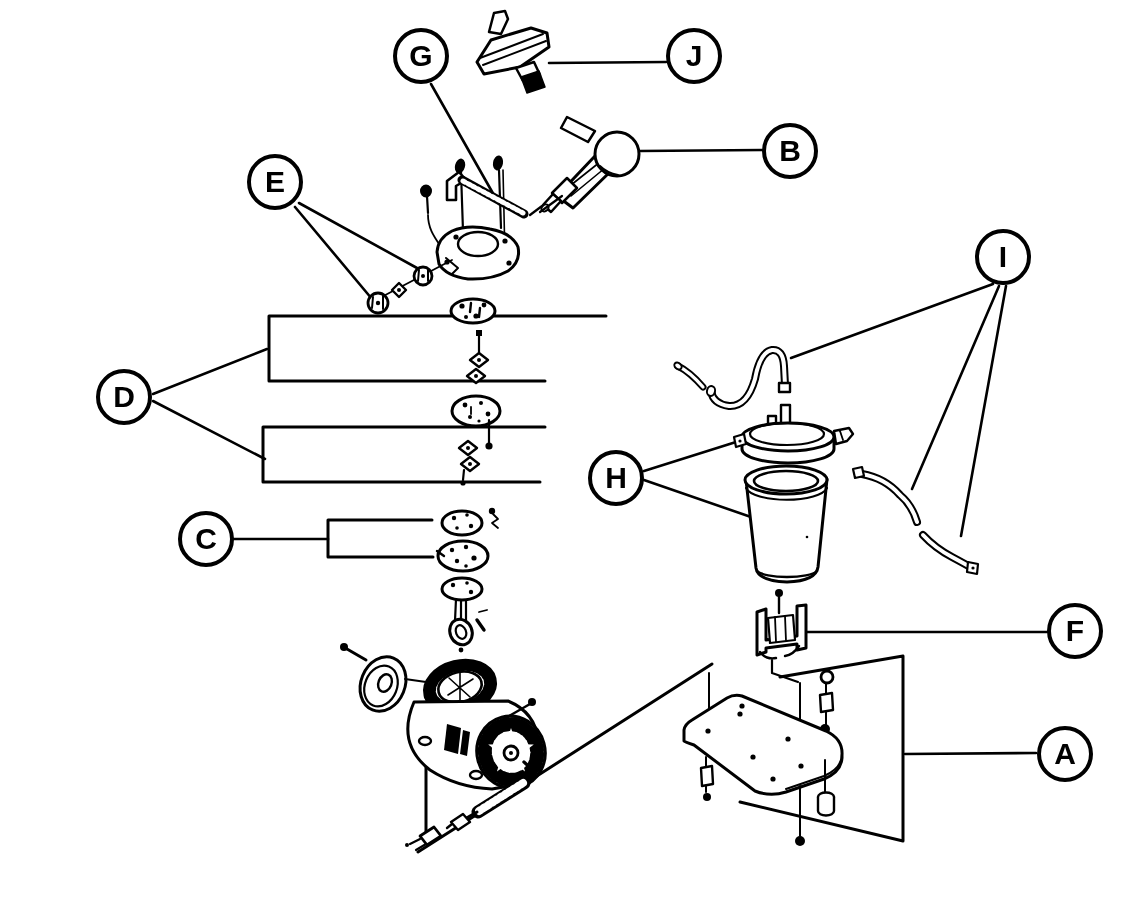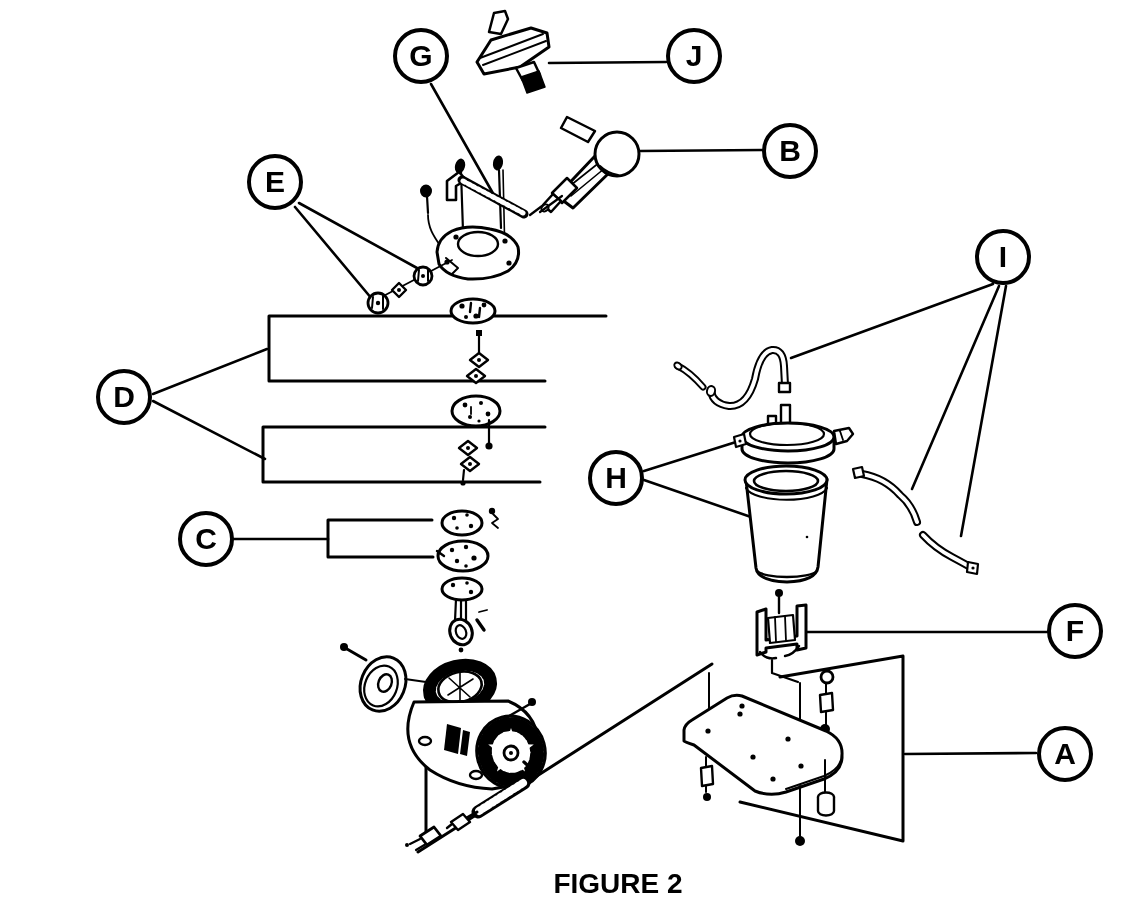--- a/index.html
+++ b/index.html
@@ -351,15 +351,14 @@
 <div class="callout" style="left:588px;top:450px;">
       <span>H</span>
     </div>
 <div class="callout" style="left:975px;top:229px;">
       <span>I</span>
     </div>
 <div class="callout" style="left:666px;top:28px;">
       <span>J</span>
     </div>
 
-<div class="caption">FIGURE 2</div>
 
 </div>
 
 </body></html>

